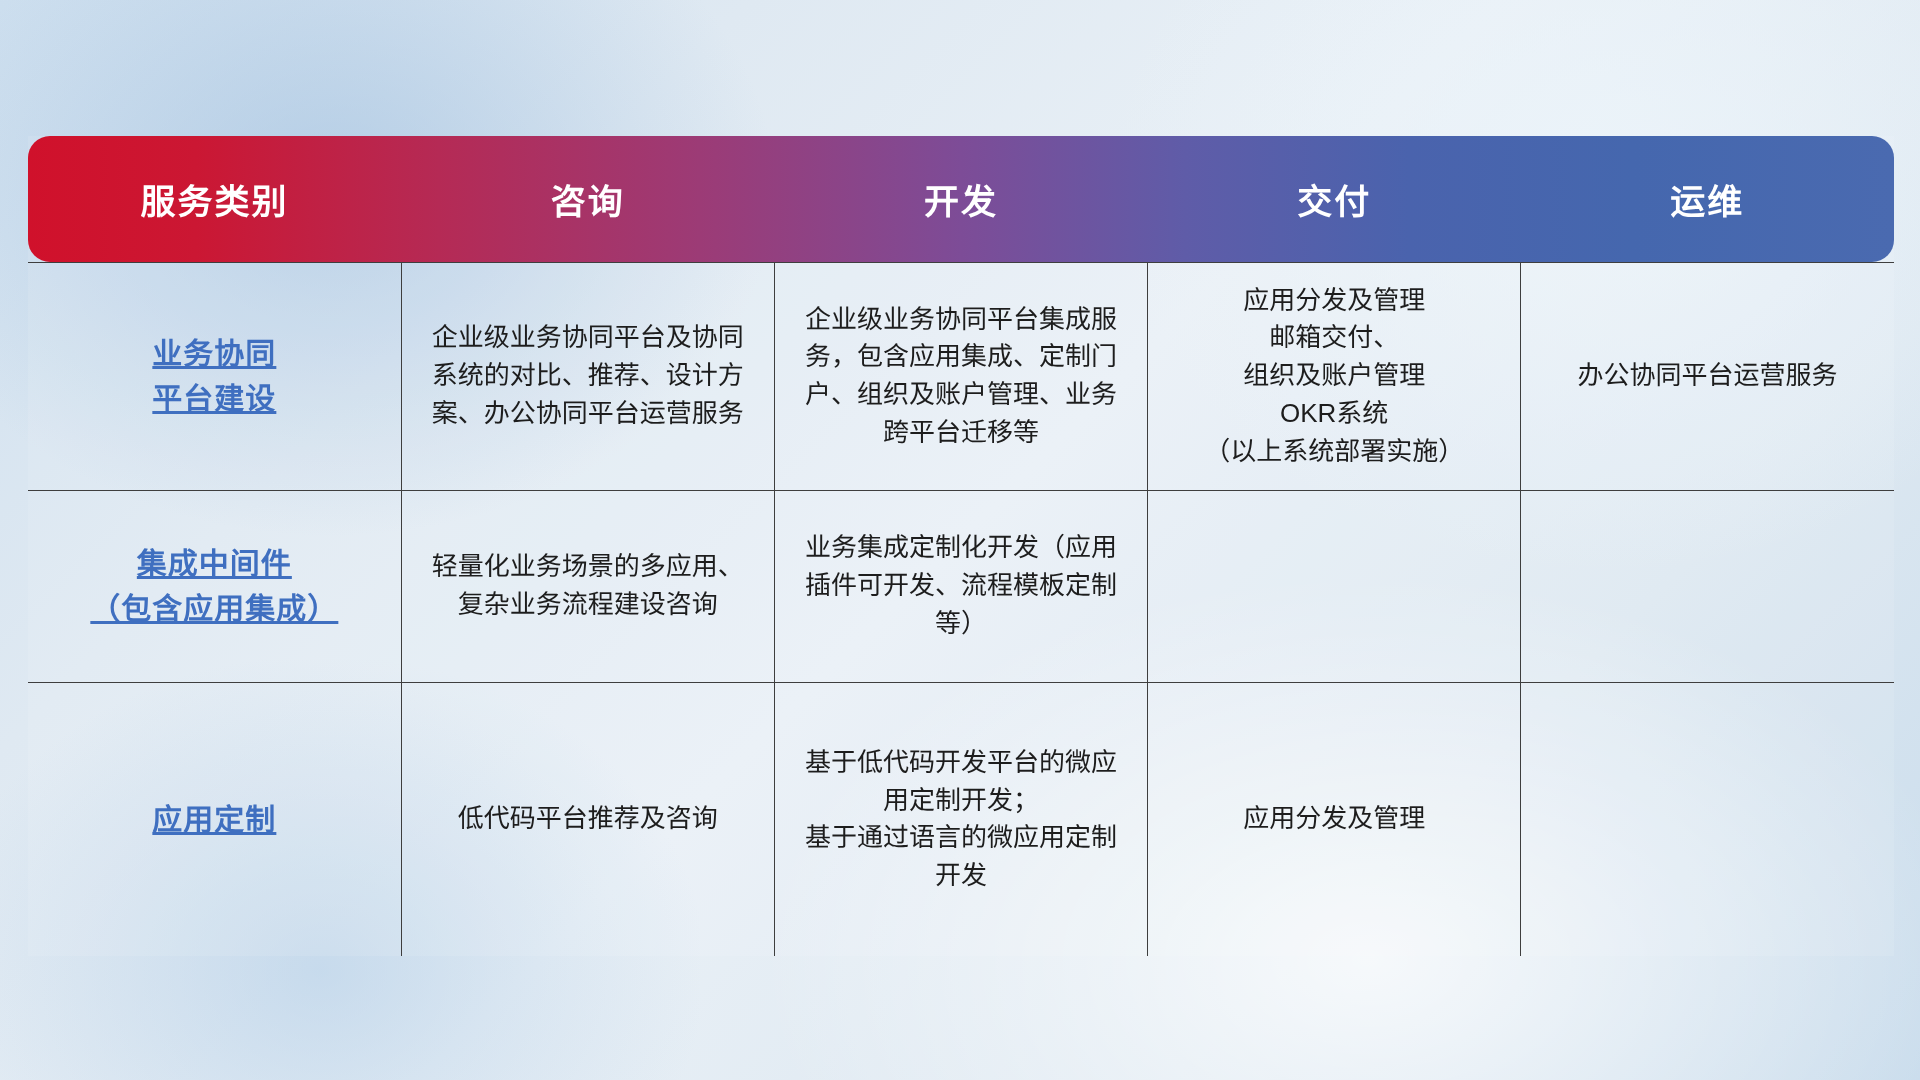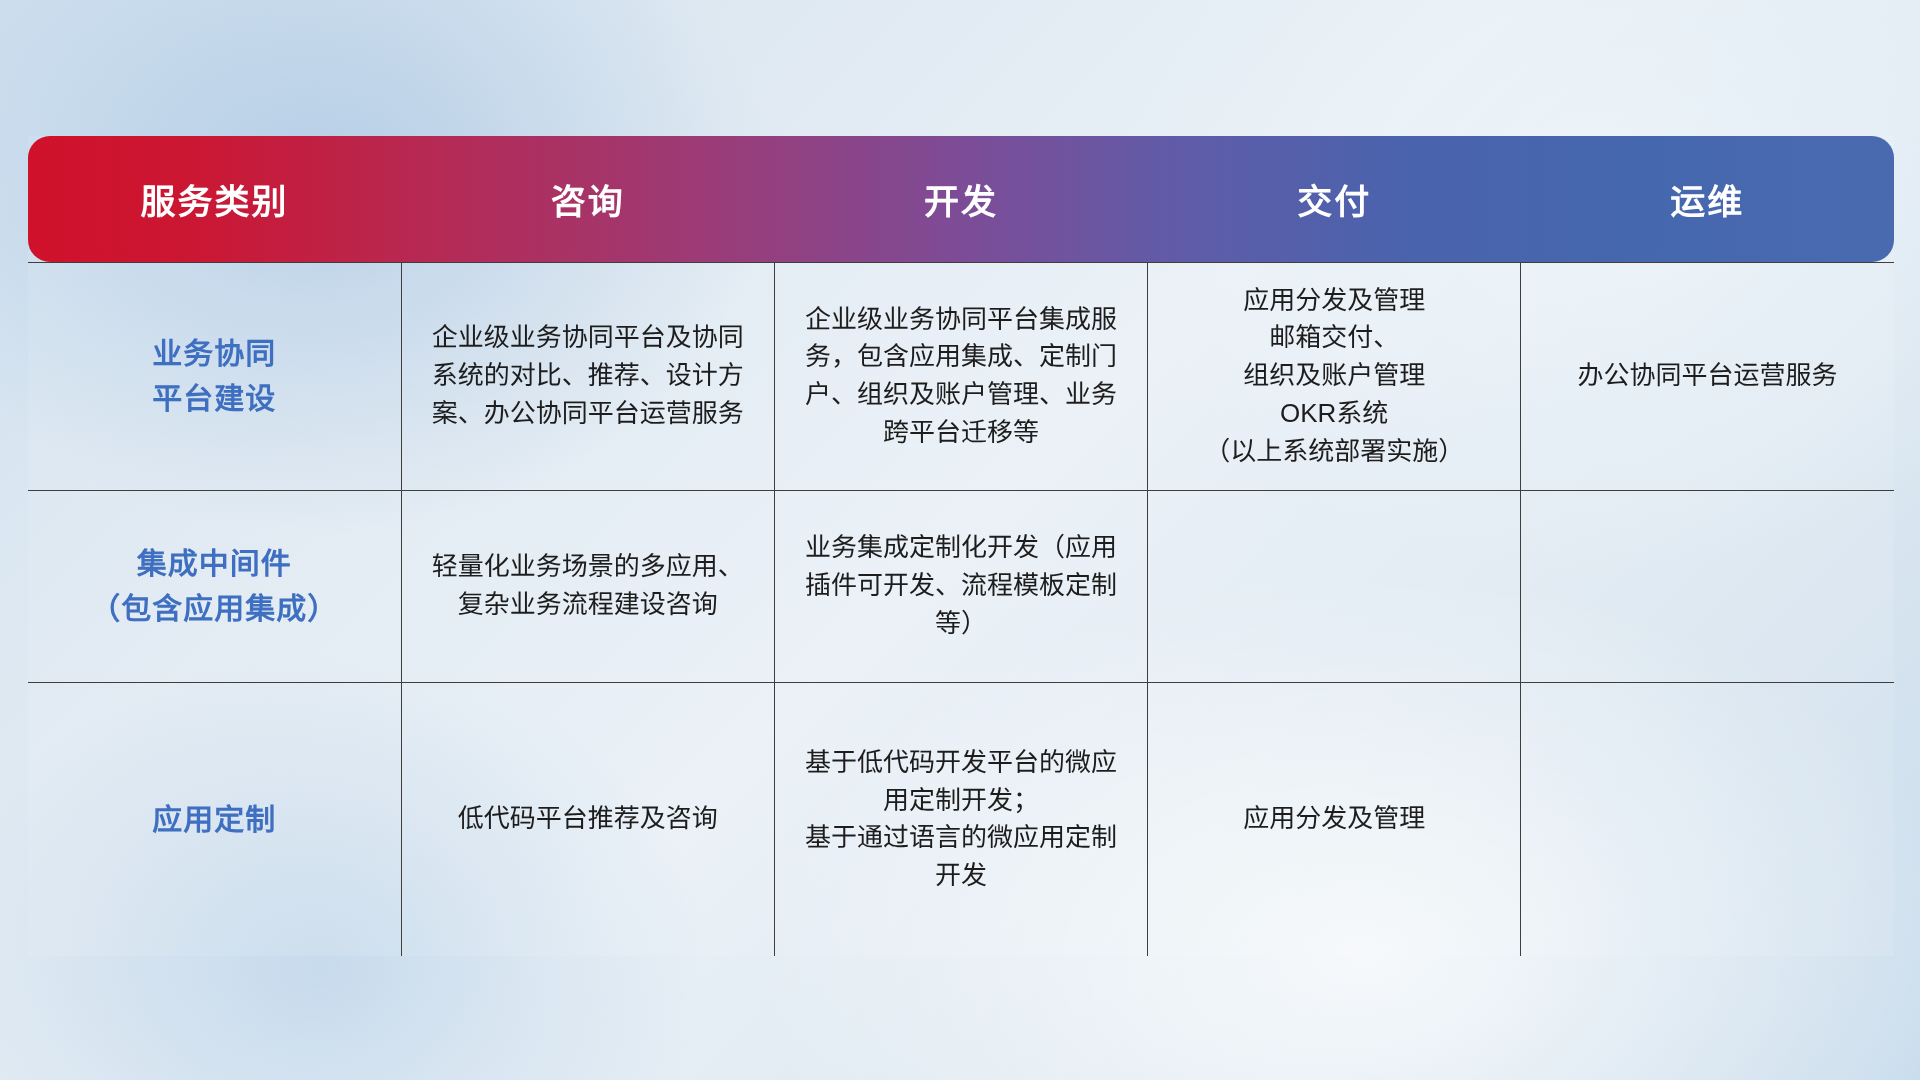--- a/index.html
+++ b/index.html
@@ -107,20 +107,21 @@
     line-height: 1.45;
     color: #1d1d1d;
   }
   tbody td.cat {
     color: #3f6fc0;
     font-weight: bold;
     font-size: 30px;
     line-height: 1.5;
     letter-spacing: 1px;
     border-left: none;
+    text-decoration: underline;
   }
   tbody td.last-col {
     border-right: none;
   }
   tbody tr:last-child td {
     border-bottom: none;
   }
   .col-1 { width: 20.0%; }
   .col-2 { width: 20.0%; }
   .col-3 { width: 20.0%; }

